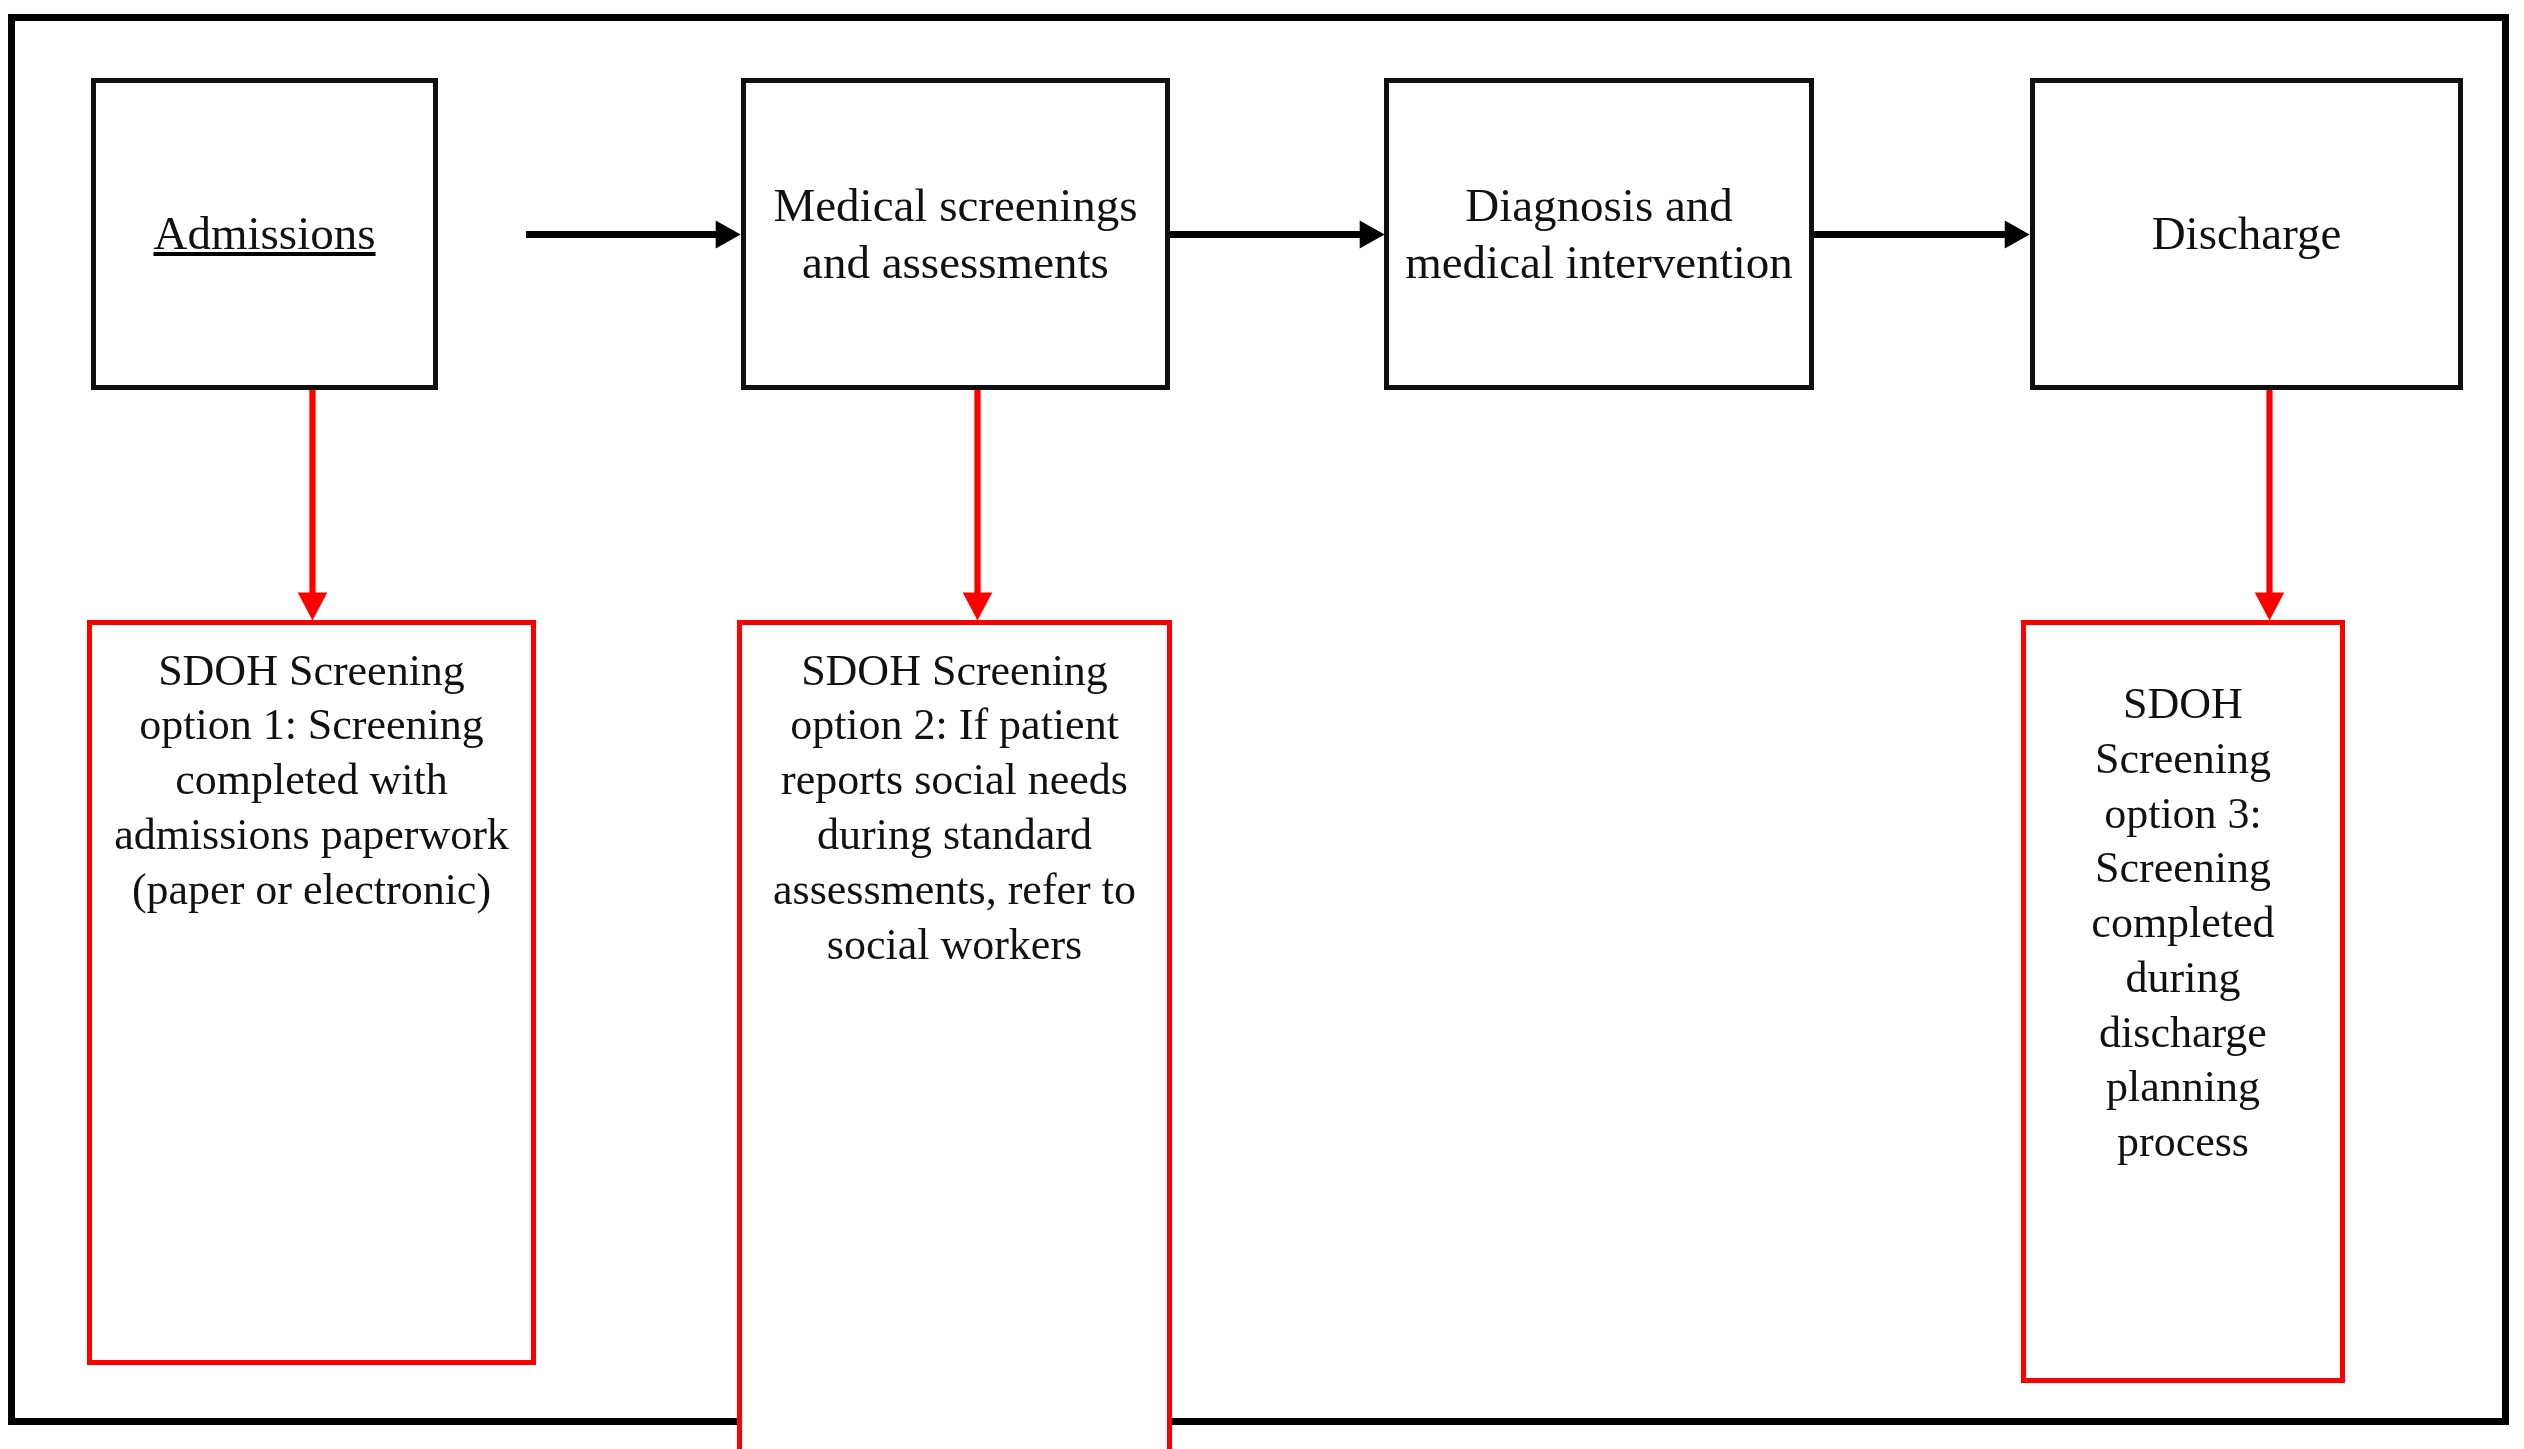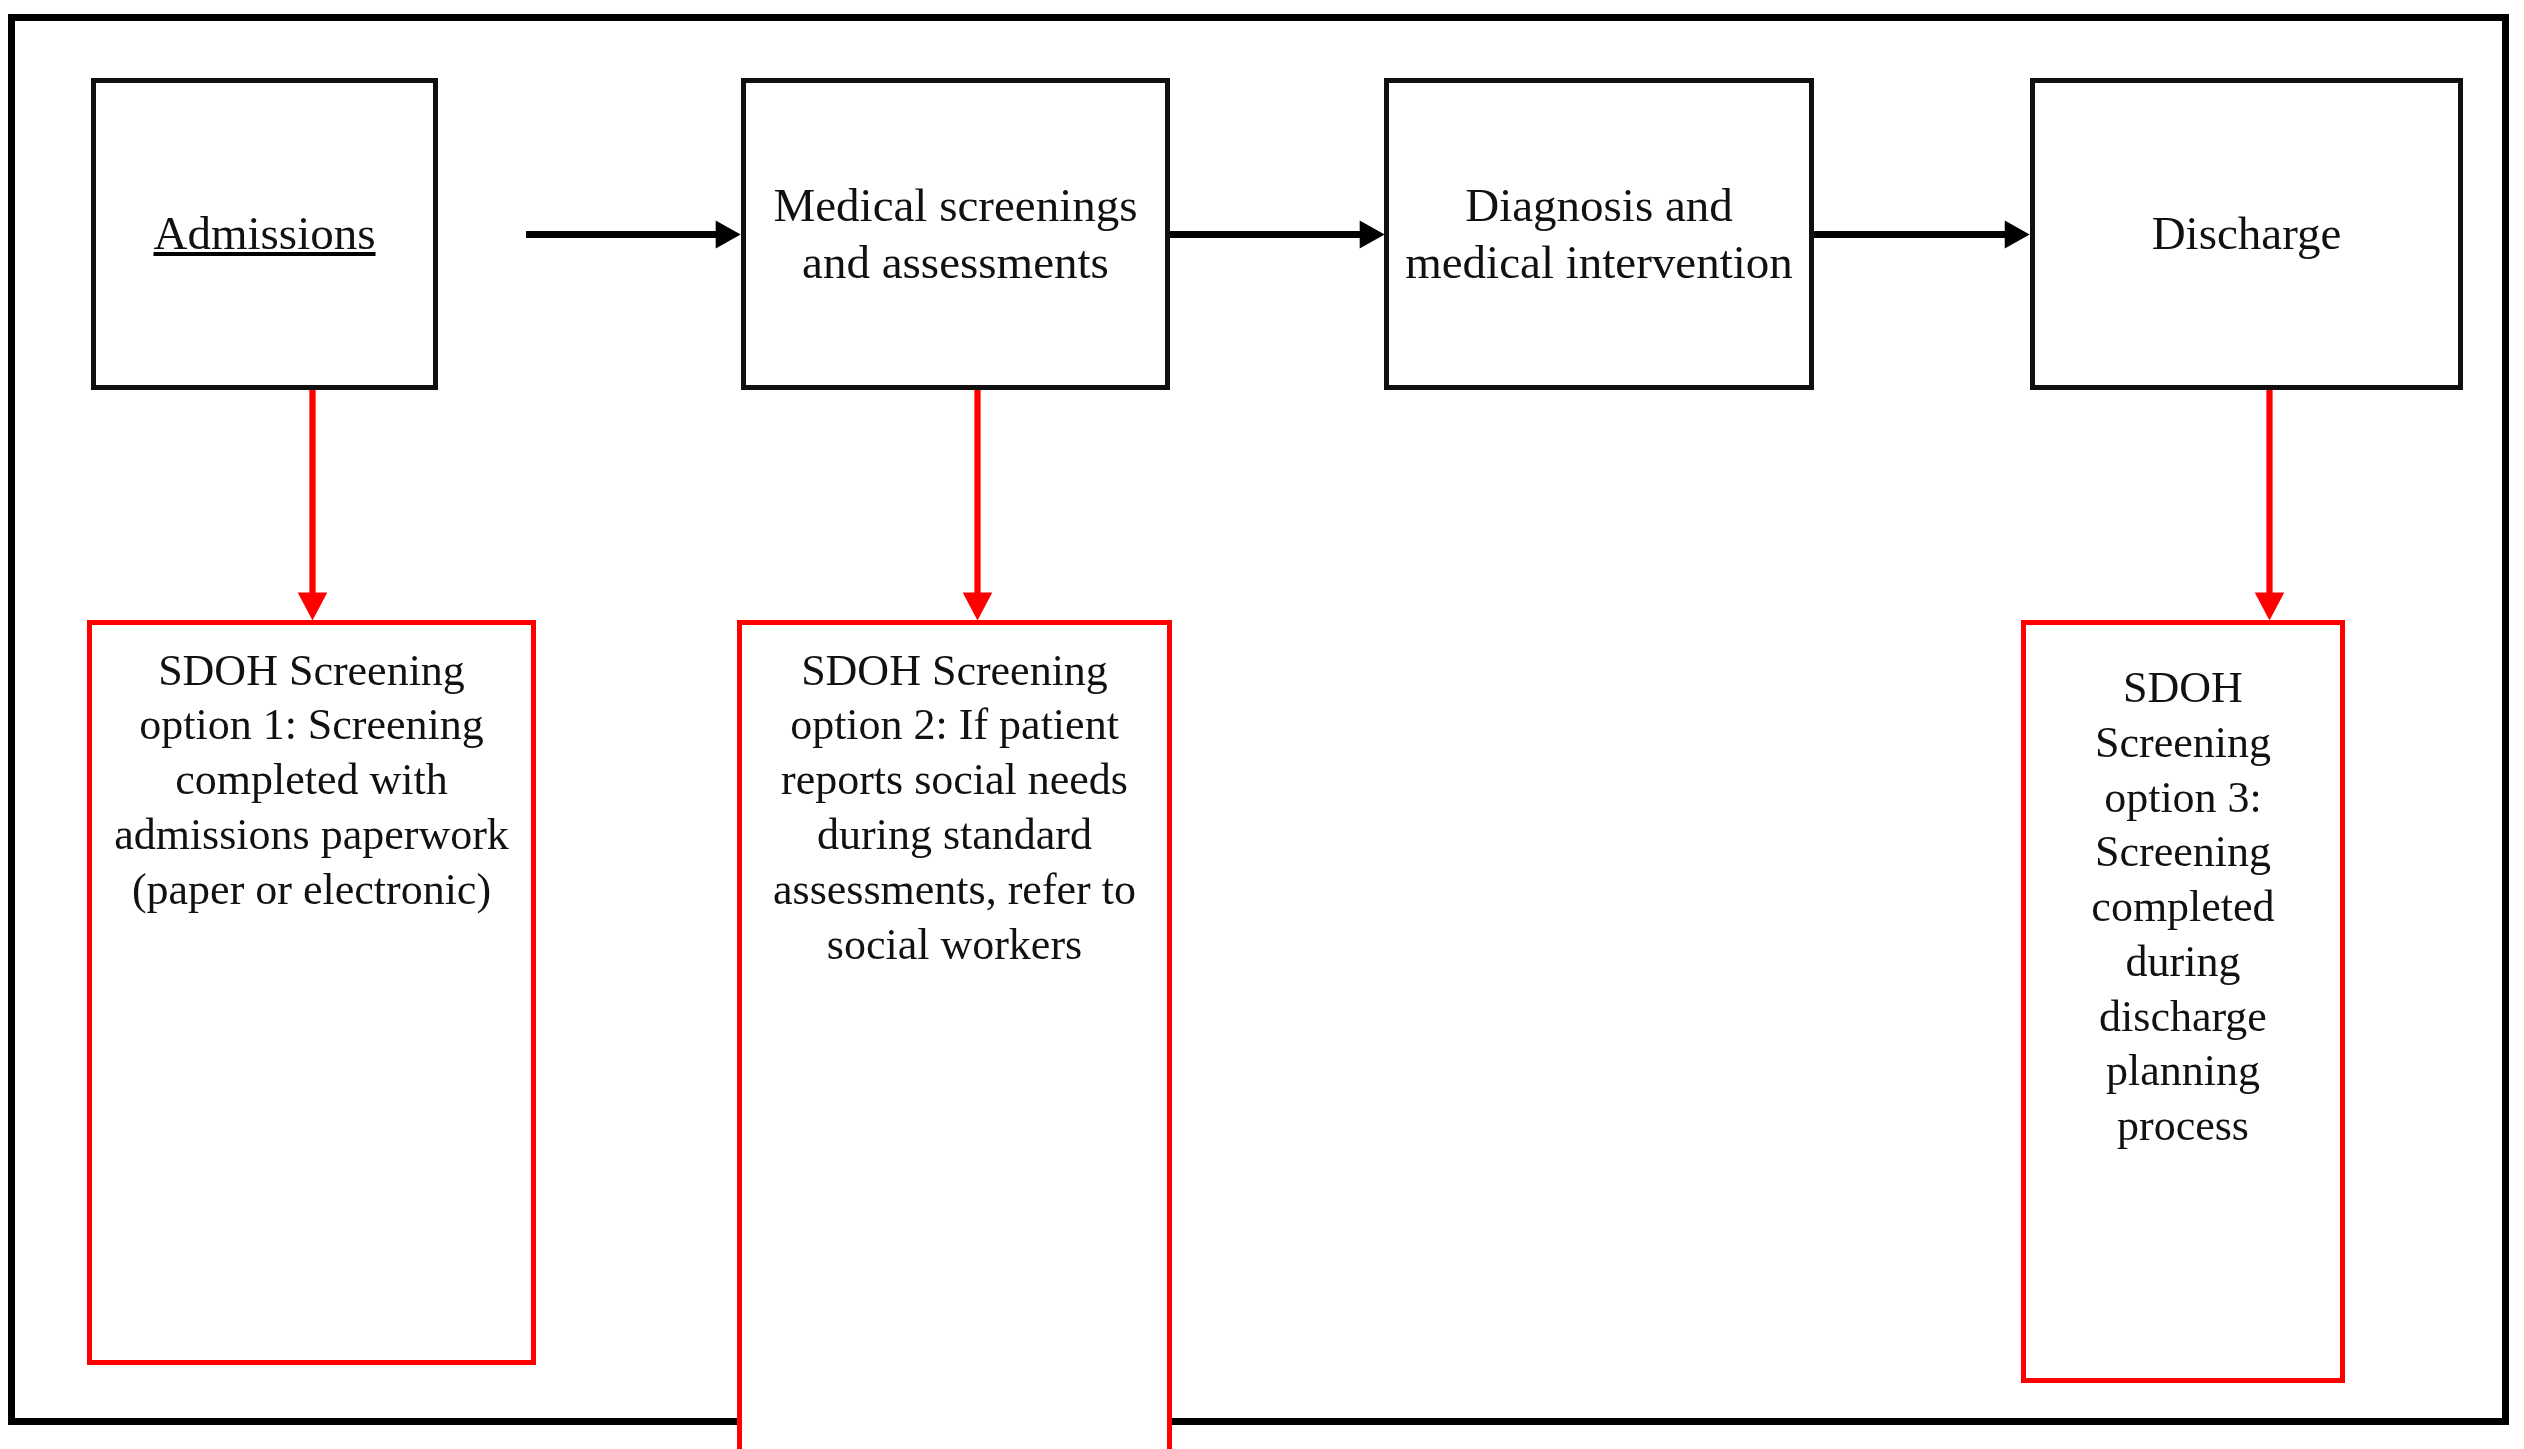--- a/index.html
+++ b/index.html
@@ -52,21 +52,21 @@
     border:5.5px solid #ff0000;
     top:620px;
     font-size:44px;
     align-items:flex-start;
   }
   .sdoh-box .label{padding:18.7px 14px 0 14px;line-height:1.245;}
 
   #box-sdoh-1{left:87px;width:449px;height:745px;}
   #box-sdoh-2{left:737px;width:435px;height:900px;}
   #box-sdoh-3{left:2021px;width:324px;height:763px;}
-  #box-sdoh-3 .label{padding-top:36px;}
+  #box-sdoh-3 .label{padding-top:52px;}
 
   
   .conn{position:absolute;}
   .conn svg{display:block;overflow:visible;}
 
   
   #arrow-adm-scr{left:526px;top:211px;}
   #arrow-scr-diag{left:1170px;top:211px;}
   #arrow-diag-dis{left:1814px;top:211px;}
 

